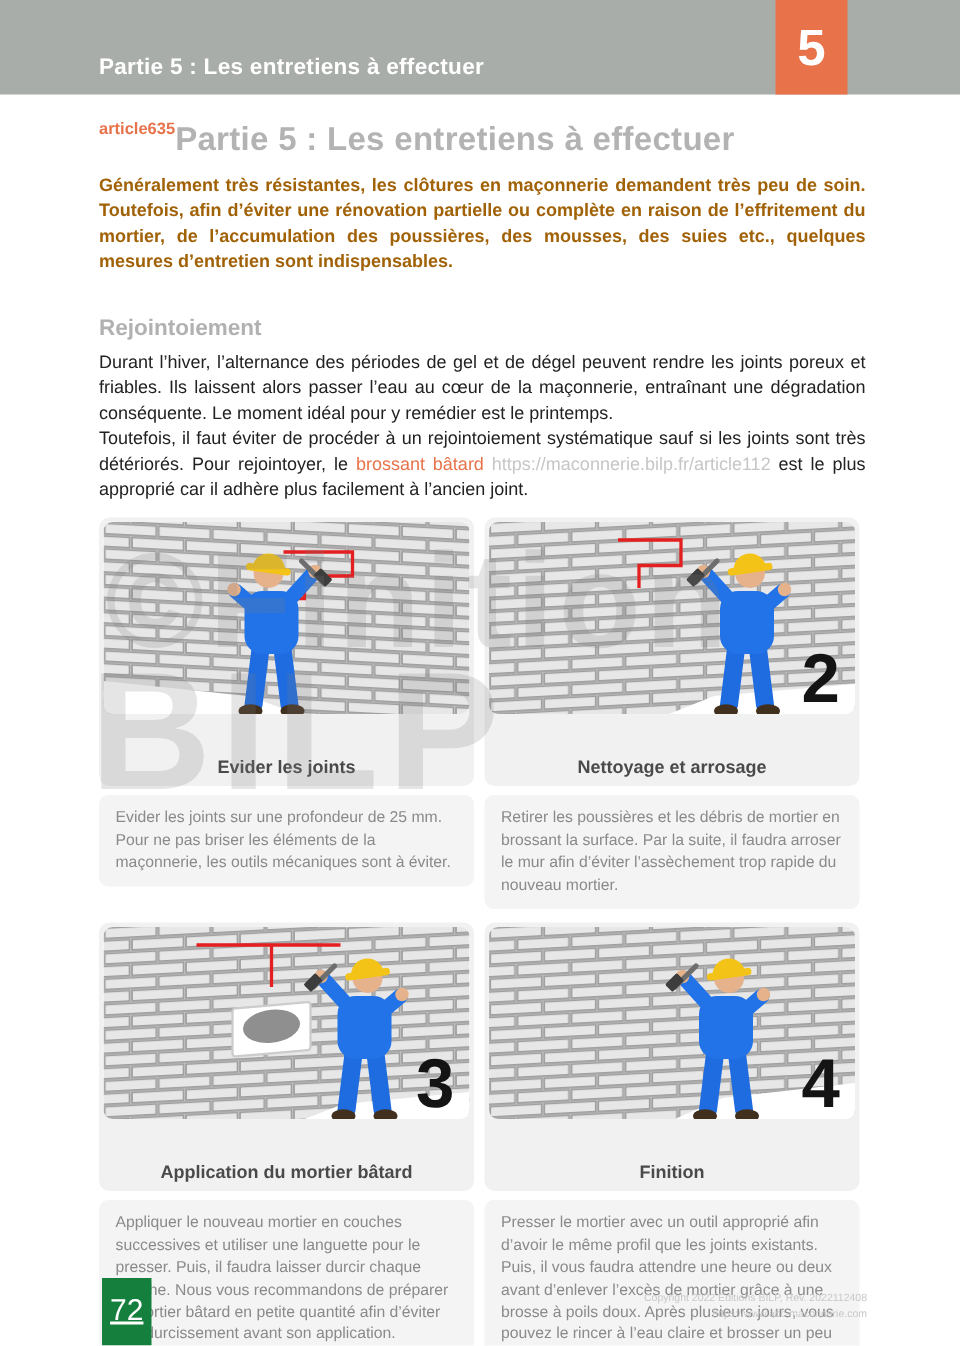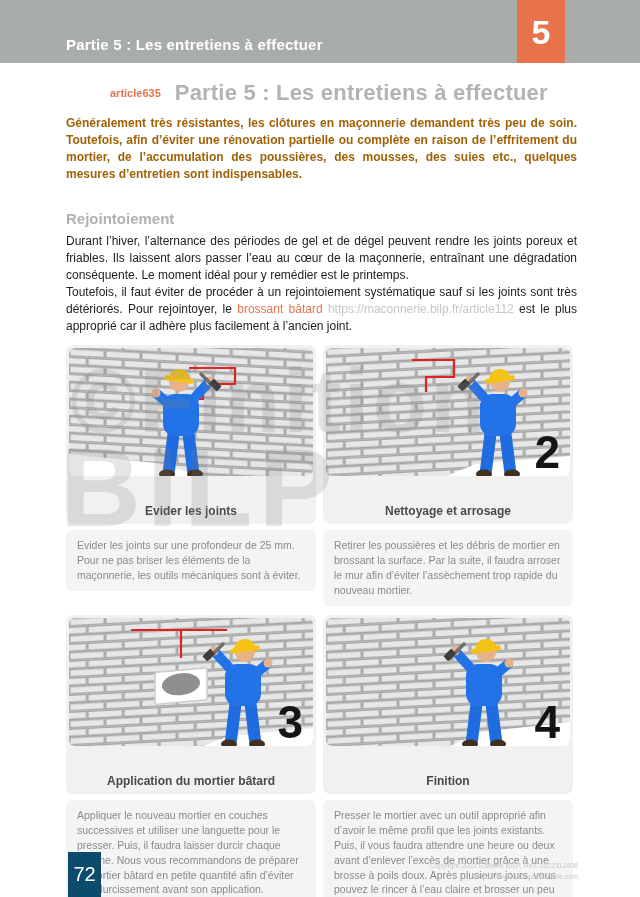--- a/index.html
+++ b/index.html
@@ -7,21 +7,21 @@
     width:640px;height:897px;position:relative;overflow:hidden;
     background:#ffffff;font-family:"Liberation Sans", sans-serif;
   }
   
   .header-bar{position:absolute;left:0;top:0;width:640px;height:63px;background:#a9ada9;}
   .header-title{position:absolute;left:66px;top:36px;font-size:15px;font-weight:bold;color:#ffffff;letter-spacing:.2px;}
   .chapter-box{position:absolute;left:517px;top:0;width:48px;height:63px;background:#e8734a;display:flex;align-items:center;justify-content:center;}
   .chapter-num{color:#ffffff;font-size:34px;font-weight:bold;line-height:1;}
   
   .content{position:absolute;left:66px;top:63px;width:511px;}
-  .article-row{margin-top:17px;display:flex;align-items:center;gap:14px;margin-left:44px;}
+  .article-row{margin-top:17px;display:flex;align-items:flex-start;gap:0;}
   .article-id{color:#e8734a;font-size:11px;font-weight:bold;white-space:nowrap;}
   .article-title{color:#b3b3b3;font-size:22px;font-weight:bold;letter-spacing:.2px;}
   .intro{margin-top:9px;font-size:12px;font-weight:bold;color:#a16207;line-height:1.42;text-align:justify;}
   .section-heading{margin-top:27px;color:#b1b1b1;font-size:15px;font-weight:bold;}
   .para{margin-top:6px;font-size:12px;color:#222;line-height:1.42;text-align:justify;}
   .para.tight{margin-top:0;}
   .link-orange{color:#e8734a;}
   .link-url{color:#c6c6c6;}
   
   .panels{margin-top:10px;display:grid;grid-template-columns:250px 250px;column-gap:7px;row-gap:9px;}
@@ -29,21 +29,21 @@
   .panel-image{background:#ffffff;border-radius:6px;height:128px;overflow:hidden;position:relative;}
   .panel-image svg{display:block;width:100%;height:100%;}
   .panel-caption{text-align:center;font-weight:bold;font-size:12px;color:#4a4a4a;padding:4px 0 6px 0;margin-top:24px;}
   .panel-desc{background:#f4f4f4;border-radius:6px;margin-top:6px;padding:8px 11px;font-size:10.5px;color:#8a8a8a;line-height:1.42;}
   .panel-num{font-size:46px;font-weight:bold;fill:#141414;font-family:"Liberation Sans",sans-serif;}
   
   .watermark{position:absolute;z-index:9;pointer-events:none;font-weight:bold;color:rgba(125,125,125,0.20);line-height:1;}
   .wm1{left:70px;top:356px;font-size:90px;letter-spacing:3px;}
   .wm2{left:60px;top:432px;font-size:112px;letter-spacing:6px;}
   
-  .page-num-box{position:absolute;left:68px;top:852px;width:33px;height:45px;background:#0c4a6e;color:#ffffff;display:flex;align-items:center;justify-content:center;font-size:20px;}
+  .page-num-box{position:absolute;left:68px;top:852px;width:33px;height:45px;background:#15803d;color:#ffffff;display:flex;align-items:center;justify-content:center;font-size:20px;text-decoration:underline;}
   .copyright{position:absolute;right:62px;top:861px;text-align:right;font-size:7px;color:#c8c8c8;line-height:1.5;}
 </style>
 </head>
 <body>
 
 <svg width="0" height="0" style="position:absolute" aria-hidden="true">
   <defs>
     <pattern id="bricks" width="36" height="17" patternUnits="userSpaceOnUse">
       <rect width="36" height="17" fill="#dcdcdc"></rect>
       <rect x="0.8" y="0.8" width="34.4" height="7" fill="#e7e7e7" stroke="#9f9f9f" stroke-width="1.2"></rect>

